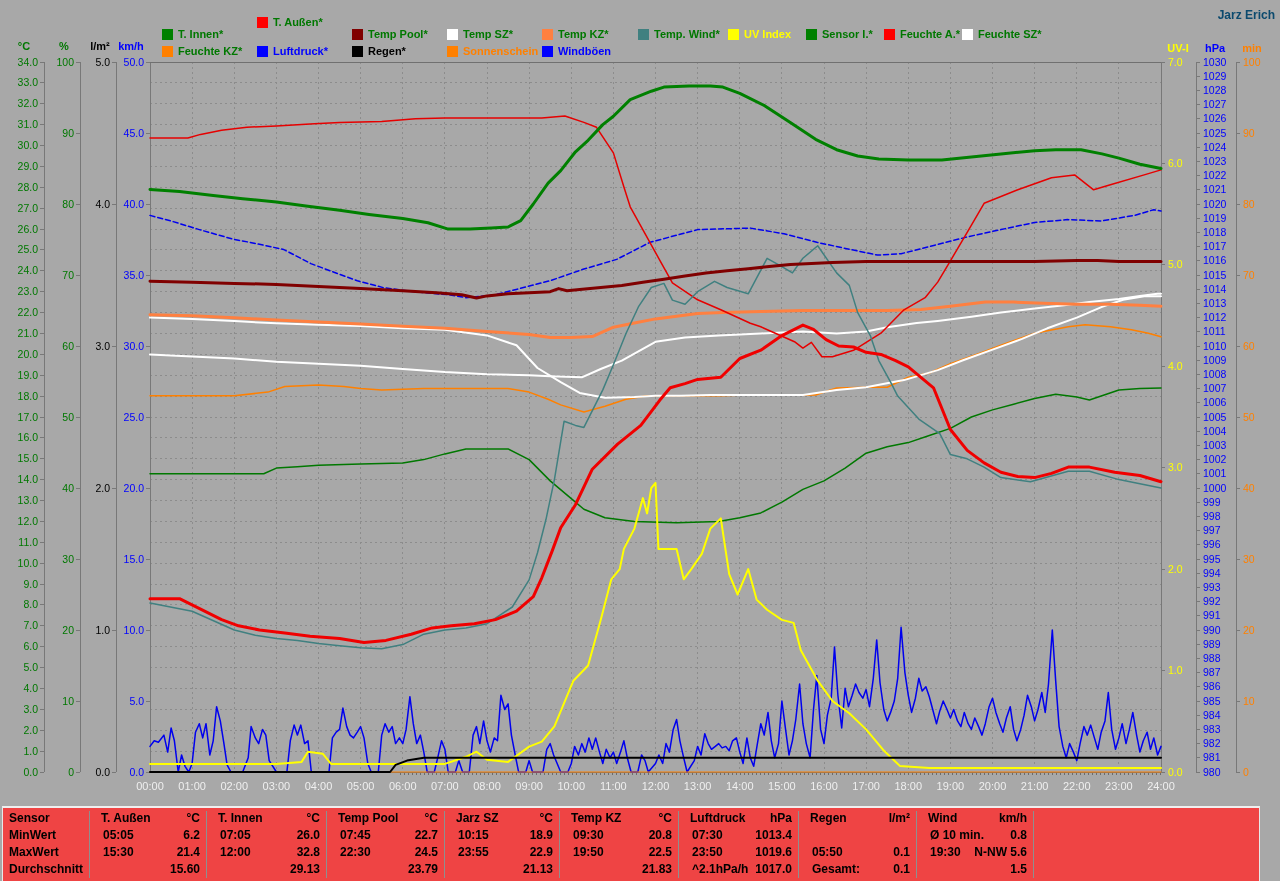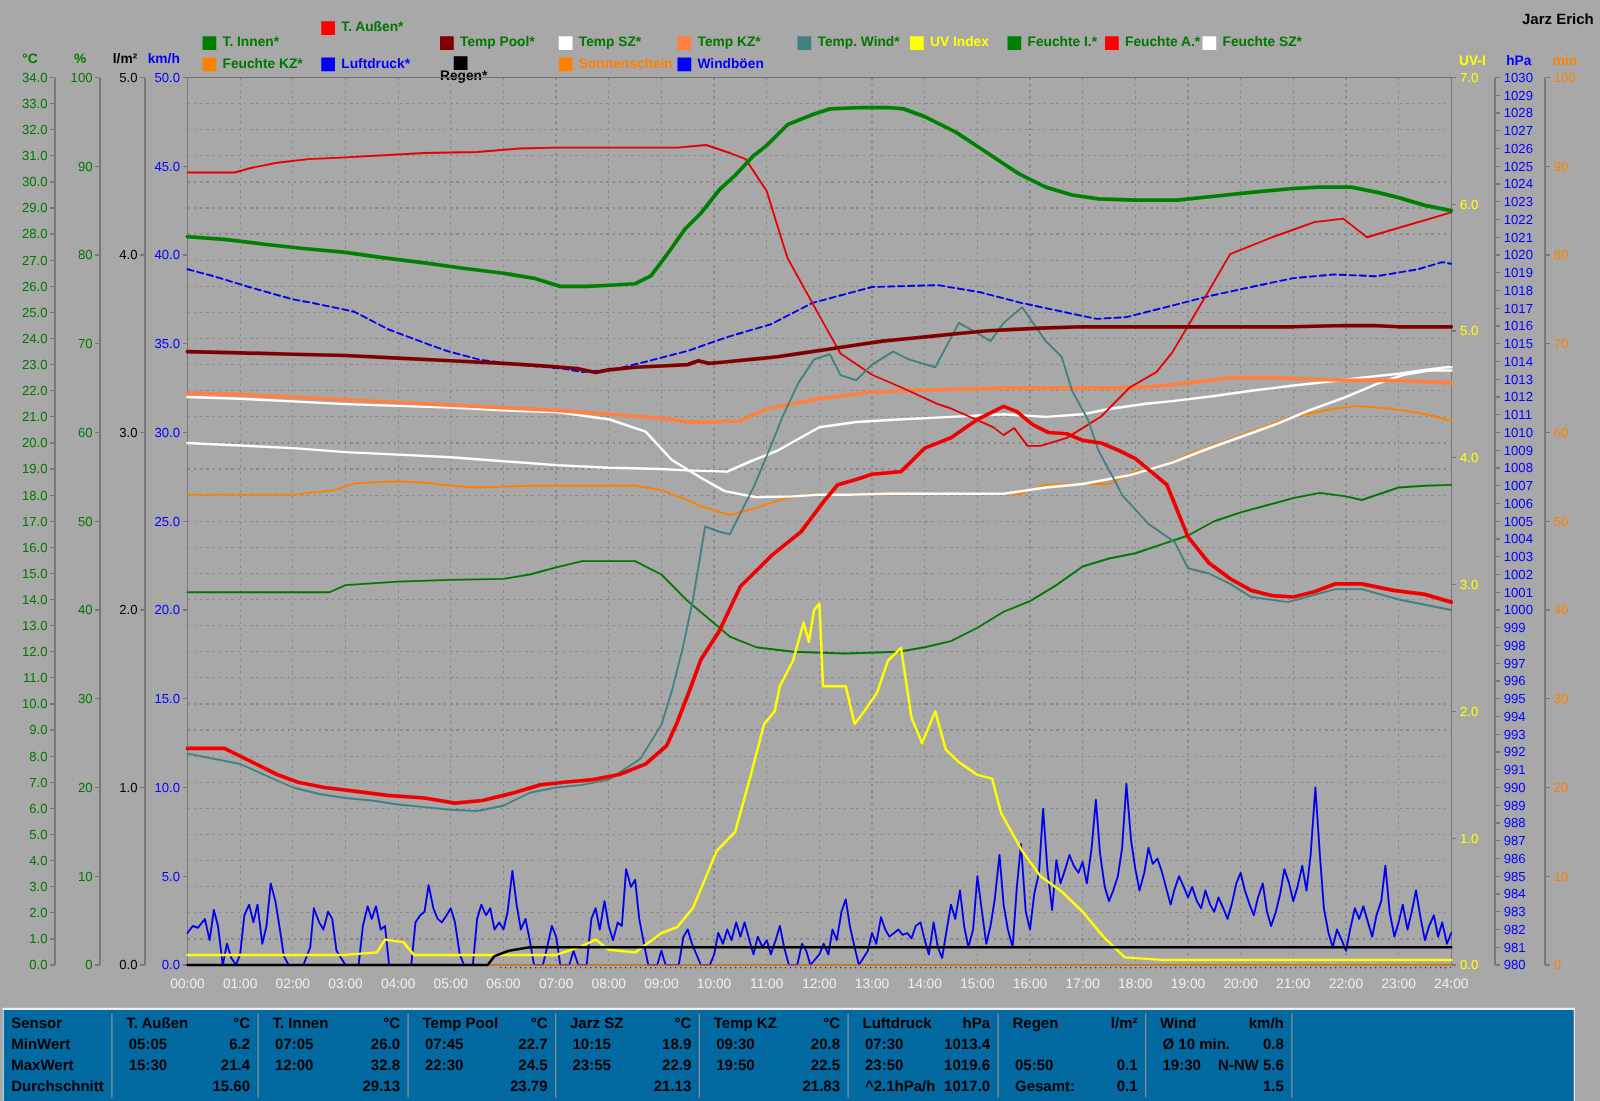--- a/index.html
+++ b/index.html
@@ -8,32 +8,32 @@
     background:#a8a8a8;
     font-family:"Liberation Sans",sans-serif;
     -webkit-font-smoothing:none;
   }
   #app{position:absolute;inset:0;}
   #page-title{
     position:absolute;top:5px;left:0;width:100%;text-align:center;
     color:#ececec;font-size:15px;letter-spacing:0.5px;
   }
   #watermark{
-    position:absolute;top:8px;right:5px;color:#000000;
+    position:absolute;top:8px;right:5px;color:#0c4a6e;
     font-size:12px;font-weight:bold;
   }
   .legend-item{
     position:absolute;height:12px;display:flex;align-items:center;
     font-size:11px;font-weight:bold;white-space:nowrap;line-height:11px;
   }
   .legend-item .swatch{width:11px;height:11px;margin-right:5px;flex:0 0 auto;}
   #chart-svg{position:absolute;left:0;top:0;}
   #stats-table{
     position:absolute;left:2px;top:806px;width:1256px;height:73px;
-    background:#0369a1;border:1px solid #e8e8e8;border-top:2px solid #efefef;
+    background:#ef4444;border:1px solid #e8e8e8;border-top:2px solid #efefef;
     font-size:12px;font-weight:bold;color:#000;
   }
   .tcell{position:absolute;white-space:nowrap;line-height:13px;}
   .tsep{position:absolute;top:3px;bottom:3px;width:1px;background:#8f8f8f;}
 </style>
 </head>
 <body>
 
 <div id="app">
   <div id="watermark">Jarz Erich</div>
@@ -61,39 +61,39 @@
       <div class="legend-item" style="left: 638px; top: 28px; color: rgb(0, 120, 0);">
         <span class="swatch" style="background: rgb(64, 128, 128);"></span>
         <span>Temp. Wind*</span>
       </div>
       <div class="legend-item" style="left: 728px; top: 28px; color: rgb(255, 255, 0);">
         <span class="swatch" style="background: rgb(255, 255, 0);"></span>
         <span>UV Index</span>
       </div>
       <div class="legend-item" style="left: 806px; top: 28px; color: rgb(0, 120, 0);">
         <span class="swatch" style="background: rgb(0, 128, 0);"></span>
-        <span>Feuchte I.*</span>
+        <span>Sensor I.*</span>
       </div>
       <div class="legend-item" style="left: 884px; top: 28px; color: rgb(0, 120, 0);">
         <span class="swatch" style="background: rgb(255, 0, 0);"></span>
         <span>Feuchte A.*</span>
       </div>
       <div class="legend-item" style="left: 962px; top: 28px; color: rgb(0, 120, 0);">
         <span class="swatch" style="background: rgb(255, 255, 255);"></span>
         <span>Feuchte SZ*</span>
       </div>
       <div class="legend-item" style="left: 162px; top: 45px; color: rgb(0, 120, 0);">
         <span class="swatch" style="background: rgb(255, 128, 0);"></span>
         <span>Feuchte KZ*</span>
       </div>
       <div class="legend-item" style="left: 257px; top: 45px; color: rgb(0, 0, 255);">
         <span class="swatch" style="background: rgb(0, 0, 255);"></span>
         <span>Luftdruck*</span>
       </div>
-      <div class="legend-item" style="left: 352px; top: 45px; color: rgb(0, 0, 0); flex-direction: column;">
+      <div class="legend-item" style="left: 352px; top: 45px; color: rgb(0, 0, 0);">
         <span class="swatch" style="background: rgb(0, 0, 0);"></span>
         <span>Regen*</span>
       </div>
       <div class="legend-item" style="left: 447px; top: 45px; color: rgb(255, 128, 0);">
         <span class="swatch" style="background: rgb(255, 128, 0);"></span>
         <span>Sonnenschein</span>
       </div>
       <div class="legend-item" style="left: 542px; top: 45px; color: rgb(0, 0, 255);">
         <span class="swatch" style="background: rgb(0, 0, 255);"></span>
         <span>Windböen</span>

